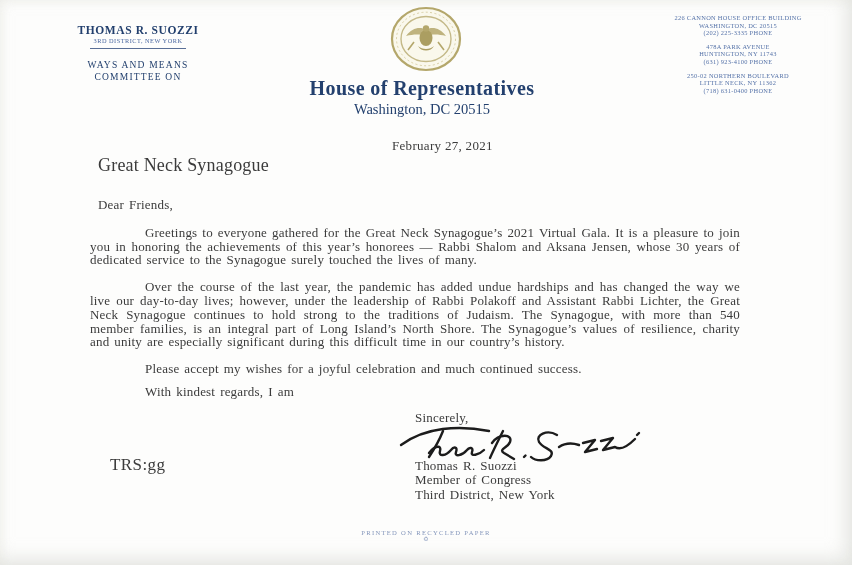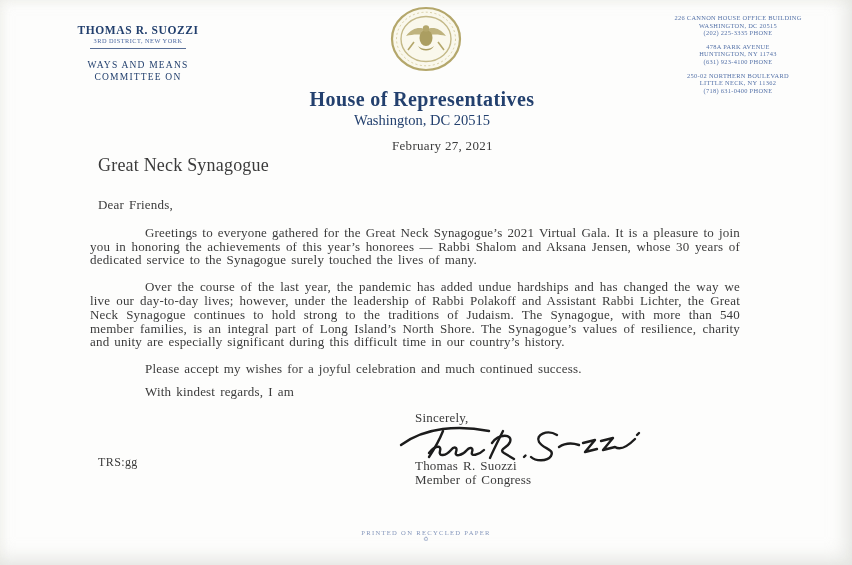--- a/index.html
+++ b/index.html
@@ -14,21 +14,21 @@
   
   .member-block{
     position:absolute;left:48px;top:24px;width:180px;
     text-align:center;color:#23406e;
   }
   .member-name{font-size:11.5px;font-weight:bold;letter-spacing:.6px;filter:blur(.3px);}
   .member-district{font-size:6.3px;letter-spacing:.5px;margin-top:1px;color:#4a67a0;filter:blur(.4px);}
   .member-rule{width:96px;height:1px;background:#5a6f96;margin:4px auto 10px auto;}
   .member-committee{font-size:9.5px;letter-spacing:1.2px;line-height:12px;filter:blur(.35px);}
   .seal{position:absolute;left:388px;top:6px;}
-  .org-block{position:absolute;left:0;top:88px;width:844px;text-align:center;color:#23406e;}
+  .org-block{position:absolute;left:0;top:77px;width:844px;text-align:center;color:#23406e;}
   .org-line1{font-size:20px;font-weight:bold;letter-spacing:.4px;filter:blur(.25px);}
   .org-line2{font-size:14.5px;margin-top:1px;filter:blur(.25px);}
   .offices{position:absolute;left:628px;top:14px;width:220px;text-align:center;color:#5572a8;}
   .office{margin-bottom:6px;filter:blur(.45px);}
   .office div{font-size:6.4px;line-height:7.6px;letter-spacing:.3px;}
   
   .date{position:absolute;left:392px;top:138px;font-size:13px;color:#3b3b3b;letter-spacing:.3px;filter:blur(.2px);}
   .recipient{position:absolute;left:98px;top:158px;font-size:18px;line-height:14.5px;color:#3b3b3b;letter-spacing:.2px;filter:blur(.2px);}
   .letter-body{
     position:absolute;left:90px;top:198px;width:650px;
@@ -36,21 +36,21 @@
     letter-spacing:.2px;word-spacing:1.5px;filter:blur(.2px);
   }
   .salutation{margin:0 0 14px 8px;}
   .para{margin:0 0 13px 0;text-align:justify;text-indent:55px;}
   .line-indent{margin:0 0 9px 0;text-indent:55px;}
   .regards{margin:0 0 12px 0;text-indent:55px;}
   .sig-block{margin-left:325px;}
   .signoff{margin:4px 0 0 0;}
   .signature-svg{display:block;margin:-4px 0 -6px -18px;}
   .signer div{font-size:13px;line-height:14.5px;}
-  .reference{position:absolute;left:98px;top:455px;font-size:12px;color:#3b3b3b;letter-spacing:.4px;filter:blur(.2px);}
+  .reference{position:absolute;left:110px;top:455px;font-size:17px;color:#3b3b3b;letter-spacing:.4px;filter:blur(.2px);}
   
   .footer{position:absolute;left:0;top:529px;width:852px;text-align:center;color:#8496bb;}
   .footer-line{font-size:6.6px;letter-spacing:1.3px;filter:blur(.45px);}
   .footer-mark{font-size:6px;line-height:6px;color:#9aa9c7;filter:blur(.5px);}
 </style>
 </head>
 <body>
 
 <div class="page">
 
@@ -124,20 +124,21 @@
           <path d="M160 14 C150 8 138 14 142 21 C146 28 158 28 154 35 C150 41 138 40 134 36"></path>
           <path d="M162 26 C168 22 176 22 182 24"></path>
           <path d="M186 22 l12 -3 l-10 12 l12 -3"></path>
           <path d="M204 20 l12 -3 l-10 12 l12 -3 C224 30 232 24 238 18"></path>
           <path d="M240 14 l2 -2"></path>
         </g>
       </svg>
       <div class="signer">
         <div>Thomas R. Suozzi</div>
         <div>Member of Congress</div>
+        <div>Third District, New York</div>
       </div>
     </div>
   </div>
 
   <div class="reference">TRS:gg</div>
 
   <div class="footer">
     <div class="footer-line">PRINTED ON RECYCLED PAPER</div>
     <div class="footer-mark">♻</div>
   </div>

